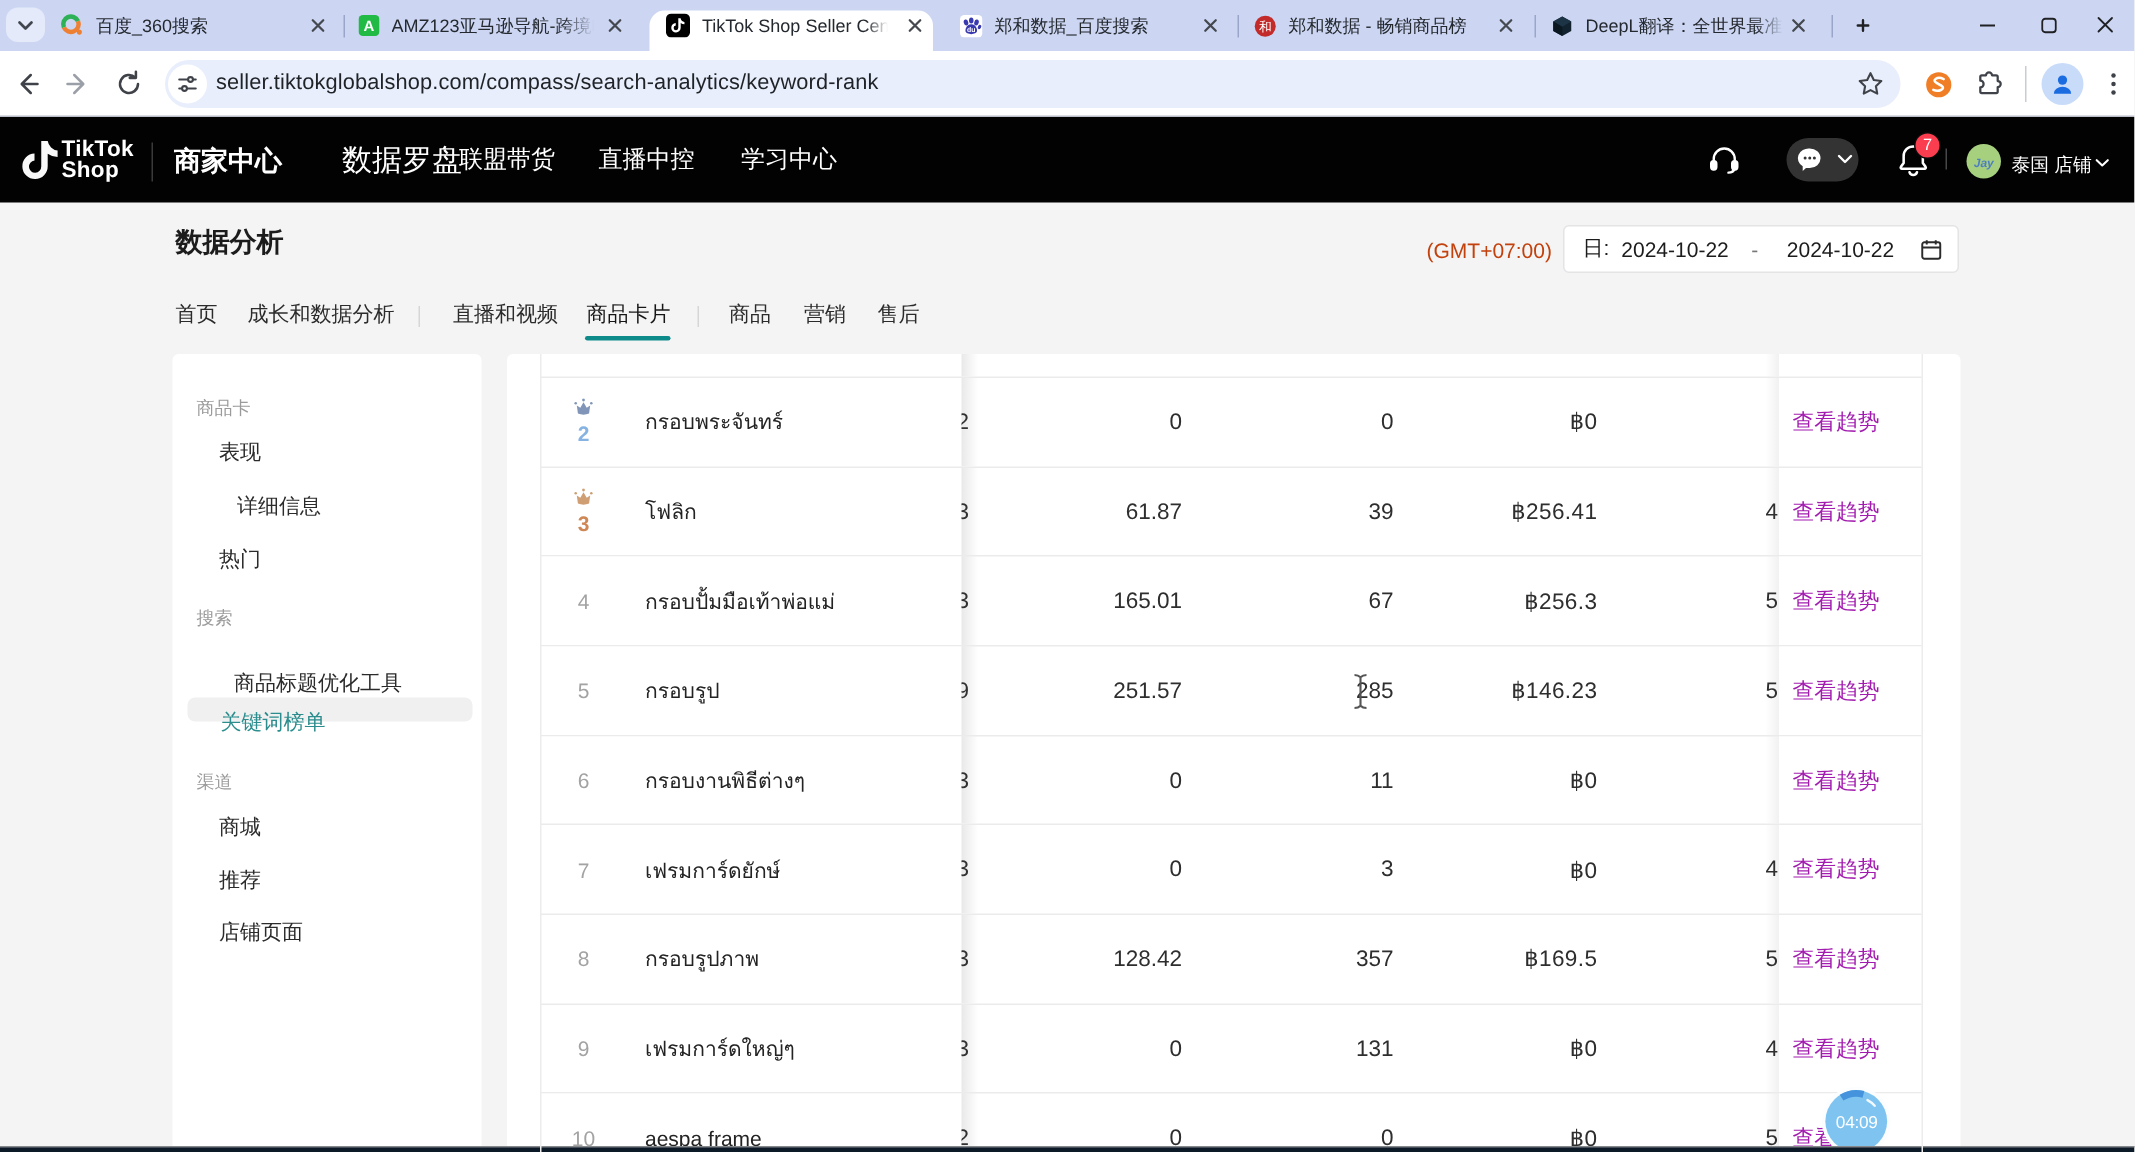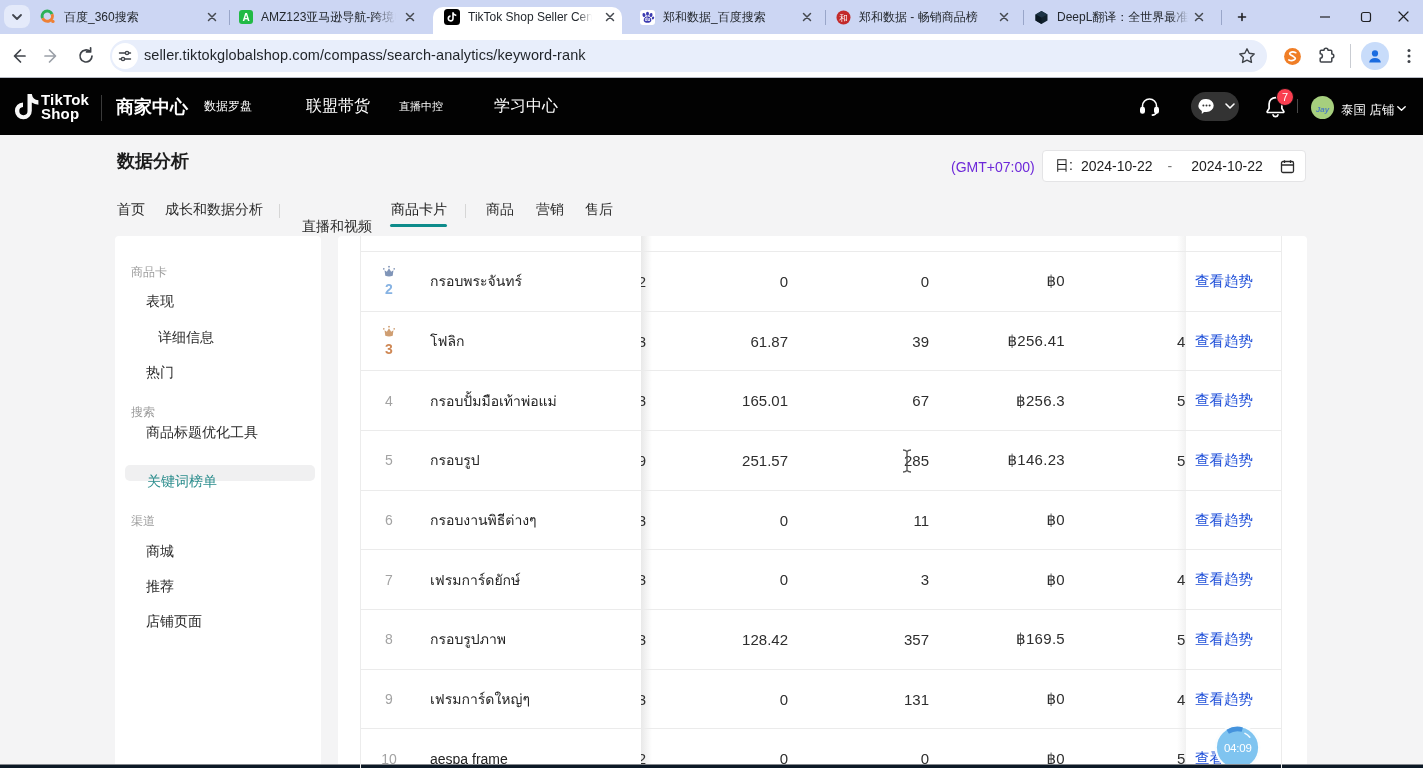--- a/index.html
+++ b/index.html
@@ -21,21 +21,21 @@
 .toolbar { position:absolute; left:0; top:34px; width:1423px; height:44px; background:#fff; border-bottom:1px solid #b9bdc7; }
 .urlpill { position:absolute; left:110px; top:6px; width:1157px; height:32px; border-radius:16px; background:#e8eefb; }
 .urltxt { position:absolute; left:144px; top:13px; font-size:14.5px; color:#1f2328; letter-spacing:.1px; }
 
 
 .apphead { position:absolute; left:0; top:78px; width:1423px; height:57px; background:#020202; color:#fff; }
 .nav { position:absolute; top:0; height:57px; display:flex; align-items:center; color:#fff; }
 
 
 .h1 { position:absolute; left:117px; top:149px; font-size:18px; font-weight:600; color:#1c1c1c; }
-.gmt { position:absolute; right:390px; top:159px; font-size:14px; color:#6d28d9; }
+.gmt { position:absolute; right:390px; top:159px; font-size:14px; color:#c2410c; }
 .datebox { position:absolute; left:1042px; top:150px; width:264px; height:32px; background:#fff; border:1px solid #e4e4e6; border-radius:4px; display:flex; align-items:center; font-size:14px; color:#1c1c1c; }
 .subnav { position:absolute; left:115px; top:201px; height:20px; font-size:14px; color:#2b2b2b; }
 .sn { position:absolute; top:0; white-space:nowrap; }
 .snsep { position:absolute; top:3px; width:1px; height:14px; background:#d6d6d6; }
 .snul { position:absolute; left:390px; top:224px; width:57px; height:2.6px; background:#0d8b8b; border-radius:2px; }
 
 
 .sidecard { position:absolute; left:115px; top:236px; width:206px; height:532px; background:#fff; border-radius:4px 4px 0 0; font-size:14px; color:#2b2b2b; }
 .sgroup { position:absolute; left:16px; font-size:12px; color:#9b9b9b; }
 .sitem { position:absolute; left:31px; font-size:14px; color:#2b2b2b; }
@@ -56,21 +56,21 @@
 .rkb { color:#87b3e3; font-weight:700; }
 .rko { color:#cf8855; font-weight:700; }
 .cr { position:absolute; top:13px; left:0; width:42px; display:flex; justify-content:center; transform:scale(.93); }
 .rkb, .rko { padding-top:16px; }
 .kw { position:absolute; left:70px; top:0; height:100%; display:flex; align-items:center; font-size:14px; color:#232323; white-space:nowrap; }
 .cutl { left:270px; top:0; width:16px; height:100%; display:flex; align-items:center; justify-content:flex-end; font-size:15px; color:#2e2e2e; }
 .ca { left:268px; top:0; width:160px; height:100%; display:flex; align-items:center; justify-content:flex-end; font-size:15px; color:#2e2e2e; }
 .cb { left:409px; top:0; width:160px; height:100%; display:flex; align-items:center; justify-content:flex-end; font-size:15px; color:#2e2e2e; }
 .cc { left:545px; top:0; width:160px; height:100%; display:flex; align-items:center; justify-content:flex-end; font-size:15px; letter-spacing:.3px; color:#2e2e2e; }
 .cutr { left:817px; top:0; width:30px; height:100%; display:flex; align-items:center; font-size:15px; color:#2e2e2e; }
-.lnk { position:absolute; left:9px; top:50%; margin-top:-9.5px; font-size:14.5px; color:#1d4ed8; }
+.lnk { position:absolute; left:9px; top:50%; margin-top:-9.5px; font-size:14.5px; color:#a21caf; }
 
 .taskbar { position:absolute; left:0; top:764px; width:1423px; height:4px; background:#0c1926; border-top:1px solid #85888d; box-sizing:border-box; }
 </style>
 </head>
 <body>
 
 <div class="tabbar">
   <div class="tbtn" style="left:4px;"><svg width="26" height="23" viewBox="0 0 26 23">
         <path d="M9 10 L13 14 L17 10" fill="none" stroke="#41454d" stroke-width="1.8" stroke-linecap="round" stroke-linejoin="round"></path>
       </svg></div>
@@ -235,23 +235,23 @@
 <div class="apphead">
 
   <svg class="abs" style="left:14px;top:14px;" width="25" height="29" viewBox="0 0 25 29">
     <g>
         <path d="M13.5 2 h4.3 a7.6 7.6 0 0 0 6.6 6.3 v4.4 a11.8 11.8 0 0 1-6.6-2.2 v8.3 a8.45 8.45 0 1 1-8.8-8.4 v4.6 a4.1 4.1 0 1 0 4.5 4 z" fill="#f8f8f8"></path>
       </g>
   </svg>
   <div class="abs" style="left:41px;top:15px;font-size:15px;font-weight:700;color:#fff;line-height:14px;letter-spacing:.2px;">TikTok<br>Shop</div>
   <div class="abs" style="left:101px;top:17px;width:1px;height:26px;background:#3a3a3a;"></div>
   <div class="nav" style="left:116px;font-size:18px;font-weight:700;">商家中心</div>
-  <div class="nav" style="left:204px;font-size:12px;font-weight:500;">数据罗盘</div>
+  <div class="nav" style="left:228px;font-size:20px;font-weight:500;">数据罗盘</div>
   <div class="nav" style="left:306px;font-size:16px;font-weight:500;">联盟带货</div>
-  <div class="nav" style="left:399px;font-size:11px;font-weight:500;">直播中控</div>
+  <div class="nav" style="left:399px;font-size:16px;font-weight:500;">直播中控</div>
   <div class="nav" style="left:494px;font-size:16px;font-weight:500;">学习中心</div>
   <svg class="abs" style="left:1139px;top:18px;" width="21" height="22" viewBox="0 0 21 22">
       <g fill="none" stroke="#fff" stroke-width="1.6" stroke-linecap="round">
         <path d="M3.5 12 v-2 a7 7 0 0 1 14 0 v2"></path>
         <rect x="1.8" y="11.5" width="3.4" height="5.5" rx="1.6" fill="#fff"></rect>
         <rect x="15.8" y="11.5" width="3.4" height="5.5" rx="1.6" fill="#fff"></rect>
         <path d="M17.5 16.5 a4.5 3.6 0 0 1-4.2 2.6"></path>
       </g>
     </svg>
   <div class="abs" style="left:1191px;top:14px;width:48px;height:29px;border-radius:15px;background:#333;"></div>
@@ -296,36 +296,36 @@
         <rect x="1.5" y="2.5" width="12" height="11" rx="1.5"></rect>
         <path d="M1.5 6 H13.5 M4.5 1.2 V4 M10.5 1.2 V4"></path>
       </g>
     </svg>
   </div>
 
 <div class="subnav">
   <span class="sn" style="left:2px;">首页</span>
   <span class="sn" style="left:50px;">成长和数据分析</span>
   <span class="snsep" style="left:164px;"></span>
-  <span class="sn" style="left:187px;margin-top:17px;">直播和视频</span>
+  <span class="sn" style="left:187px;">直播和视频</span>
   <span class="sn" style="left:276px;font-weight:500;color:#161616;">商品卡片</span>
   <span class="snsep" style="left:350px;"></span>
   <span class="sn" style="left:371px;">商品</span>
   <span class="sn" style="left:421px;">营销</span>
   <span class="sn" style="left:470px;">售后</span>
 </div>
 <div class="snul"></div>
 
 <div class="sidecard">
   <div class="sgroup" style="top:28px;">商品卡</div>
   <div class="sitem" style="top:57px;">表现</div>
   <div class="sitem" style="top:93px;margin-left:12px;">详细信息</div>
   <div class="sitem" style="top:128px;">热门</div>
   <div class="sgroup" style="top:168px;">搜索</div>
-  <div class="sitem" style="top:188px;">商品标题优化工具</div>
+  <div class="sitem" style="top:211px;margin-left:10px;">商品标题优化工具</div>
   <div class="sactive" style="top:229px;">
       <span>关键词榜单</span>
     </div>
   <div class="sgroup" style="top:277px;">渠道</div>
   <div class="sitem" style="top:307px;">商城</div>
   <div class="sitem" style="top:342px;">推荐</div>
   <div class="sitem" style="top:377px;">店铺页面</div>
 </div>
 
 <div class="tablecard">

